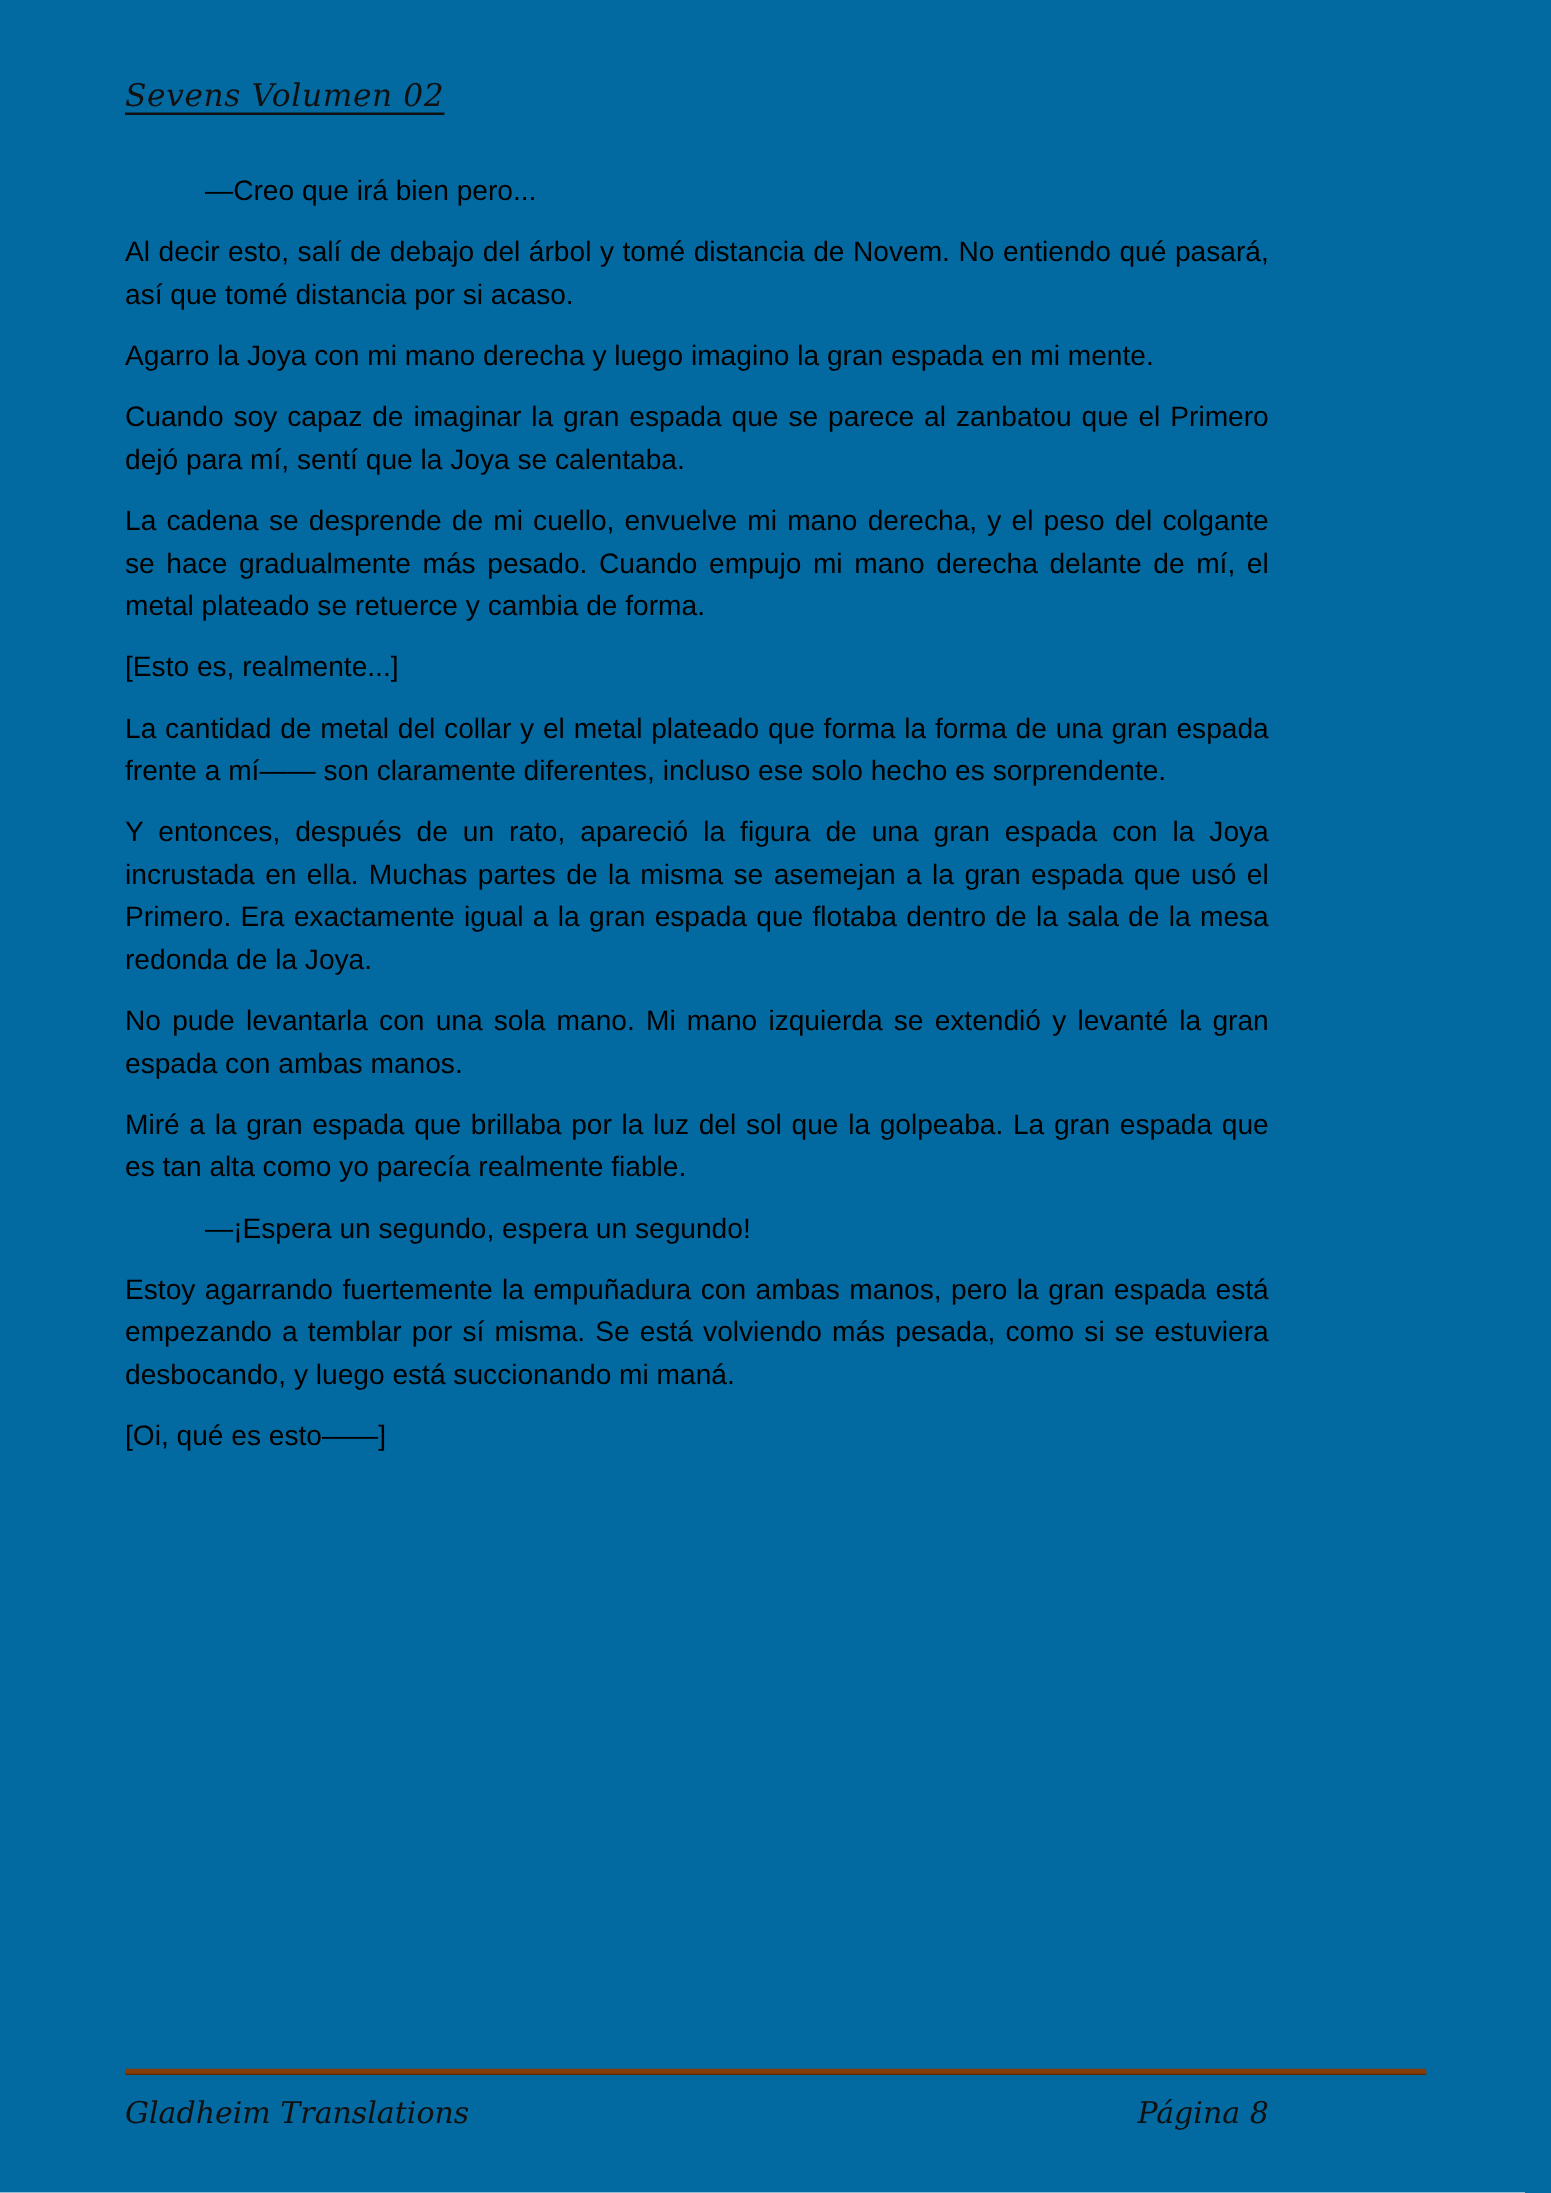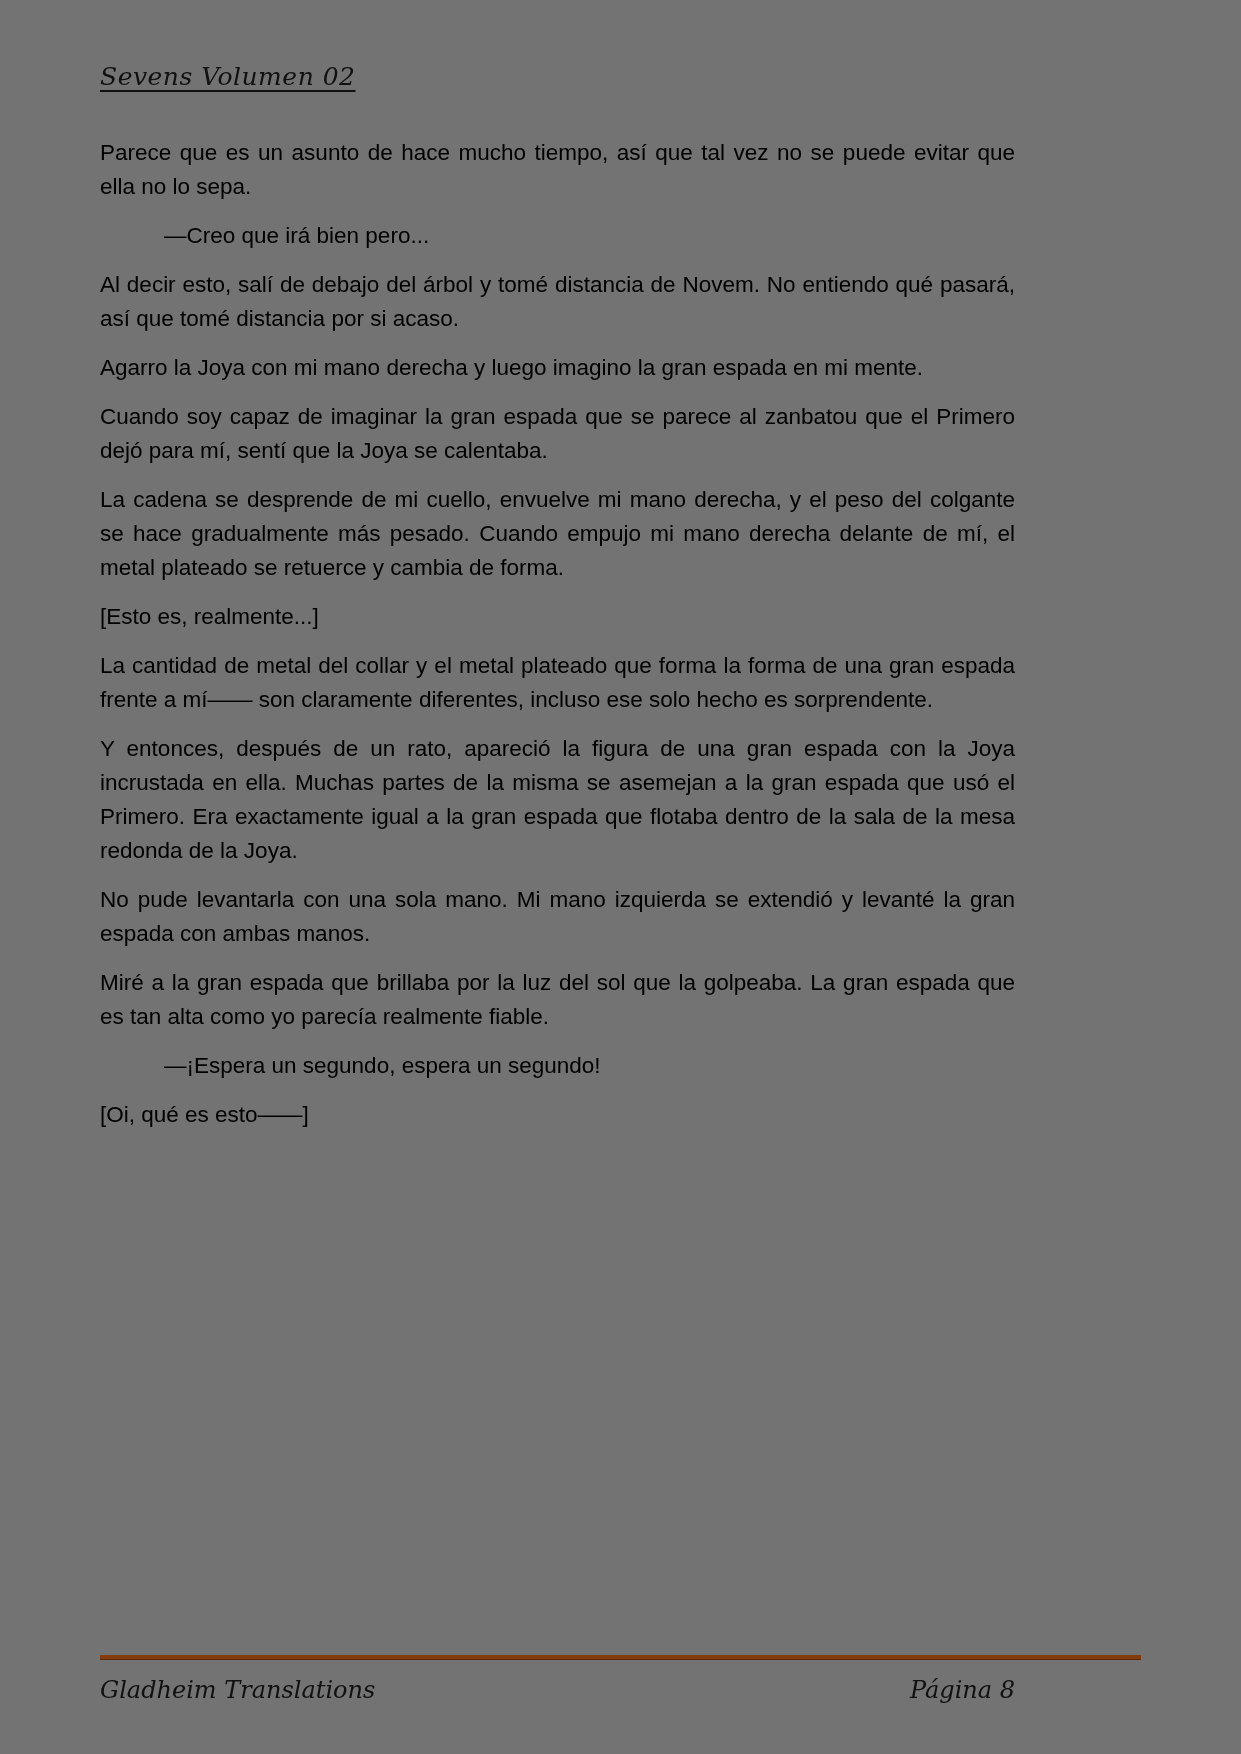--- a/index.html
+++ b/index.html
@@ -4,21 +4,21 @@
 <style>
   html, body {
     margin: 0;
     padding: 0;
     background: #ffffff;
   }
   .page {
     position: relative;
     width: 1241px;
     height: 1754px;
-    background: #737373;
+    background: #0369a1;
     overflow: hidden;
     font-family: "Liberation Sans", sans-serif;
     color: #000000;
     box-sizing: border-box;
   }
   .header {
     position: absolute;
     top: 62px;
     left: 100px;
     right: 100px;
@@ -76,32 +76,32 @@
 </head>
 <body>
 
 <div class="page">
 
   <div class="header">
     <span class="header-title">Sevens Volumen 02</span>
   </div>
 
   <div class="body-text" id="paragraphs">
-      <p class="para normal">Parece que es un asunto de hace mucho tiempo, así que tal vez no se puede evitar que ella no lo sepa.</p>
       <p class="para dialogue">—Creo que irá bien pero...</p>
       <p class="para normal">Al decir esto, salí de debajo del árbol y tomé distancia de Novem. No entiendo qué pasará, así que tomé distancia por si acaso.</p>
       <p class="para normal">Agarro la Joya con mi mano derecha y luego imagino la gran espada en mi mente.</p>
       <p class="para normal">Cuando soy capaz de imaginar la gran espada que se parece al zanbatou que el Primero dejó para mí, sentí que la Joya se calentaba.</p>
       <p class="para normal">La cadena se desprende de mi cuello, envuelve mi mano derecha, y el peso del colgante se hace gradualmente más pesado. Cuando empujo mi mano derecha delante de mí, el metal plateado se retuerce y cambia de forma.</p>
       <p class="para normal">[Esto es, realmente...]</p>
       <p class="para normal">La cantidad de metal del collar y el metal plateado que forma la forma de una gran espada frente a mí—— son claramente diferentes, incluso ese solo hecho es sorprendente.</p>
       <p class="para normal">Y entonces, después de un rato, apareció la figura de una gran espada con la Joya incrustada en ella. Muchas partes de la misma se asemejan a la gran espada que usó el Primero. Era exactamente igual a la gran espada que flotaba dentro de la sala de la mesa redonda de la Joya.</p>
       <p class="para normal">No pude levantarla con una sola mano. Mi mano izquierda se extendió y levanté la gran espada con ambas manos.</p>
       <p class="para normal">Miré a la gran espada que brillaba por la luz del sol que la golpeaba. La gran espada que es tan alta como yo parecía realmente fiable.</p>
       <p class="para dialogue">—¡Espera un segundo, espera un segundo!</p>
+      <p class="para normal">Estoy agarrando fuertemente la empuñadura con ambas manos, pero la gran espada está empezando a temblar por sí misma. Se está volviendo más pesada, como si se estuviera desbocando, y luego está succionando mi maná.</p>
       <p class="para normal">[Oi, qué es esto——]</p>
     </div>
 
   <div class="footer">
     <div class="footer-rule" style="background: rgb(132, 60, 12);"></div>
     <div class="footer-row">
       <span>Gladheim Translations</span>
       <span>Página 8</span>
     </div>
   </div>

